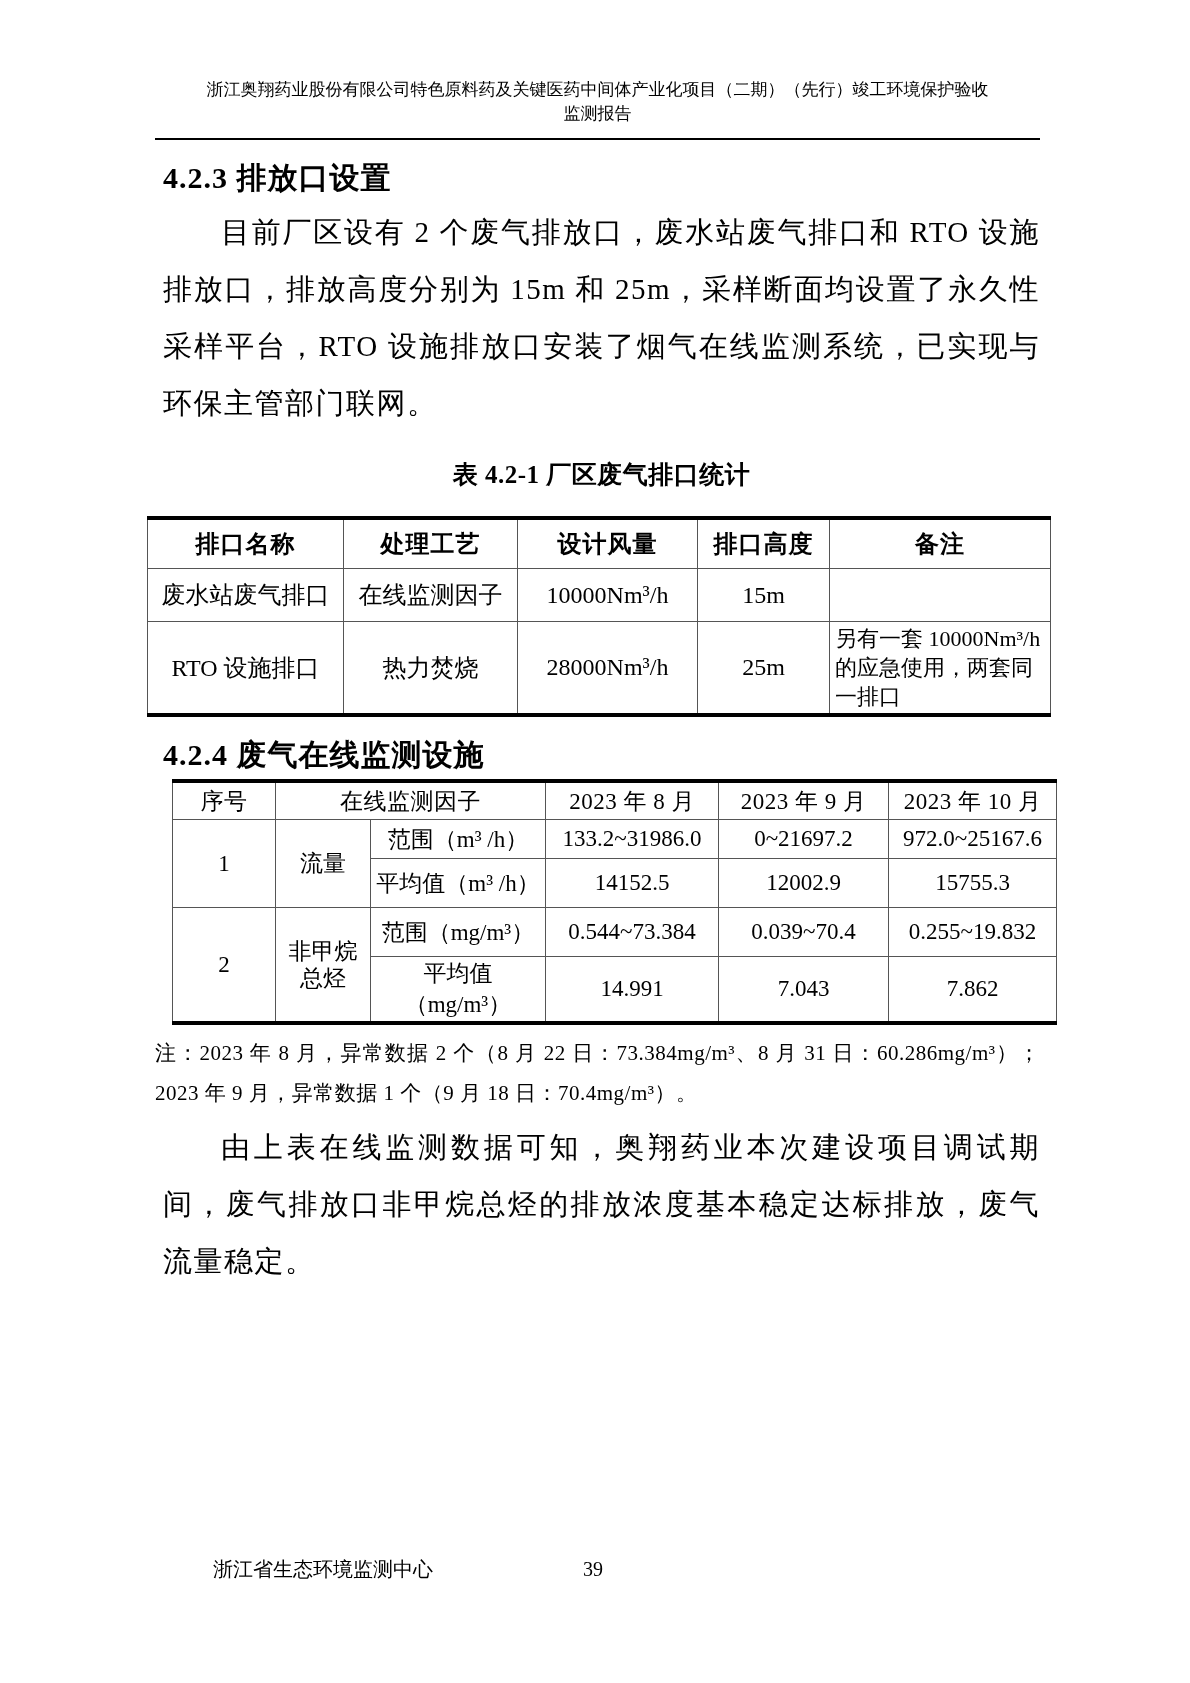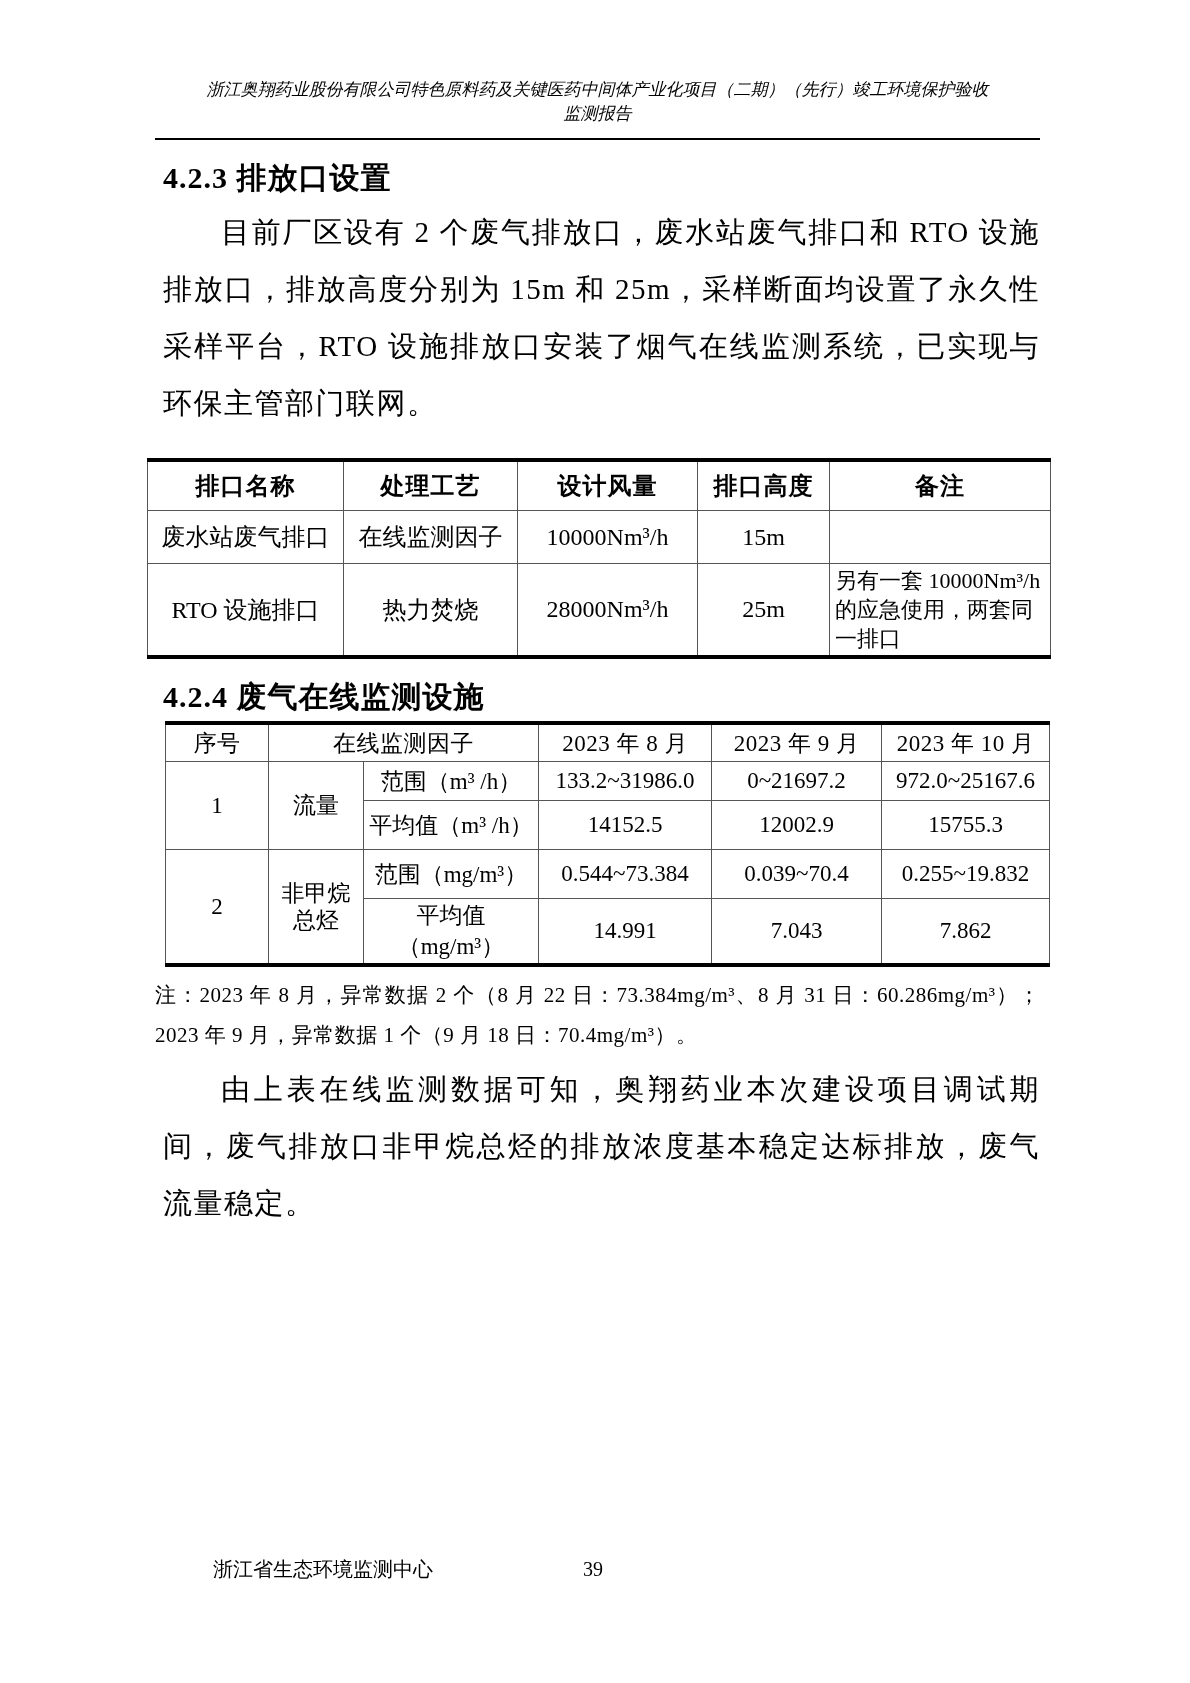--- a/index.html
+++ b/index.html
@@ -7,21 +7,21 @@
     width:1190px; height:1683px; position:relative;
     background:#ffffff; color:#000;
     font-family:"Liberation Serif","DejaVu Serif",serif;
     overflow:hidden;
   }
   .content { position:absolute; left:163px; top:78px; width:877px; }
 
   .page-header {
     margin-left:-8px; width:885px;
     text-align:center; font-size:17px; line-height:24px;
-    padding-bottom:12px; border-bottom:2px solid #000;font-style:italic;
+    padding-bottom:12px; border-bottom:2px solid #000;
   }
 
   h2.sec-heading {
     font-size:30px; font-weight:bold; letter-spacing:1px;
     margin:20px 0 0 0; line-height:36px;
   }
 
   p.body-para {
     font-size:29px; line-height:57px; letter-spacing:1.5px;
     text-align:justify; text-indent:2em; margin:8px 0 0 0;
@@ -38,21 +38,21 @@
   table.t1 {
     margin-left:-16px; width:903px; margin-top:26px;
     border-top:4px solid #000; border-bottom:4px solid #000;
   }
   .t1 th { font-size:24px; height:46px; font-weight:bold; letter-spacing:1px; }
   .t1 td { font-size:24px; height:48px; padding:2px 4px; }
   .t1 td.remark { text-align:left; font-size:22px; line-height:29px; padding:2px 5px; }
   .t1 tr.r2 td { height:62px; }
 
   table.t2 {
-    margin-left:2px; width:884px; margin-top:6px;
+    margin-left:9px; width:884px; margin-top:6px;
     border-top:4px solid #000; border-bottom:4px solid #000;
     font-size:23px;
   }
   .t2 th { font-weight:normal; height:34px; letter-spacing:0.5px; }
   .t2 td { padding:1px 3px;font-family:Liberation Serif, serif; }
   .t2 tr.h36 td { height:36px; }
   .t2 tr.h46 td { height:46px; }
   .t2 tr.h48 td { height:48px; }
   .t2 td.factor { line-height:27px; }
 
@@ -77,20 +77,21 @@
 
   <div class="page-header">
     <div>浙江奥翔药业股份有限公司特色原料药及关键医药中间体产业化项目（二期）（先行）竣工环境保护验收</div>
     <div>监测报告</div>
   </div>
 
   <h2 class="sec-heading">4.2.3 排放口设置</h2>
 
   <p class="body-para">目前厂区设有 2 个废气排放口，废水站废气排口和 RTO 设施排放口，排放高度分别为 15m 和 25m，采样断面均设置了永久性采样平台，RTO 设施排放口安装了烟气在线监测系统，已实现与环保主管部门联网。</p>
 
+  <div class="tbl-title">表 4.2-1 厂区废气排口统计</div>
 
   <table class="t1">
     <colgroup>
       <col style="width:196px">
         <col style="width:174px">
         <col style="width:180px">
         <col style="width:132px">
         <col style="width:221px">
     </colgroup>
     <tbody>

